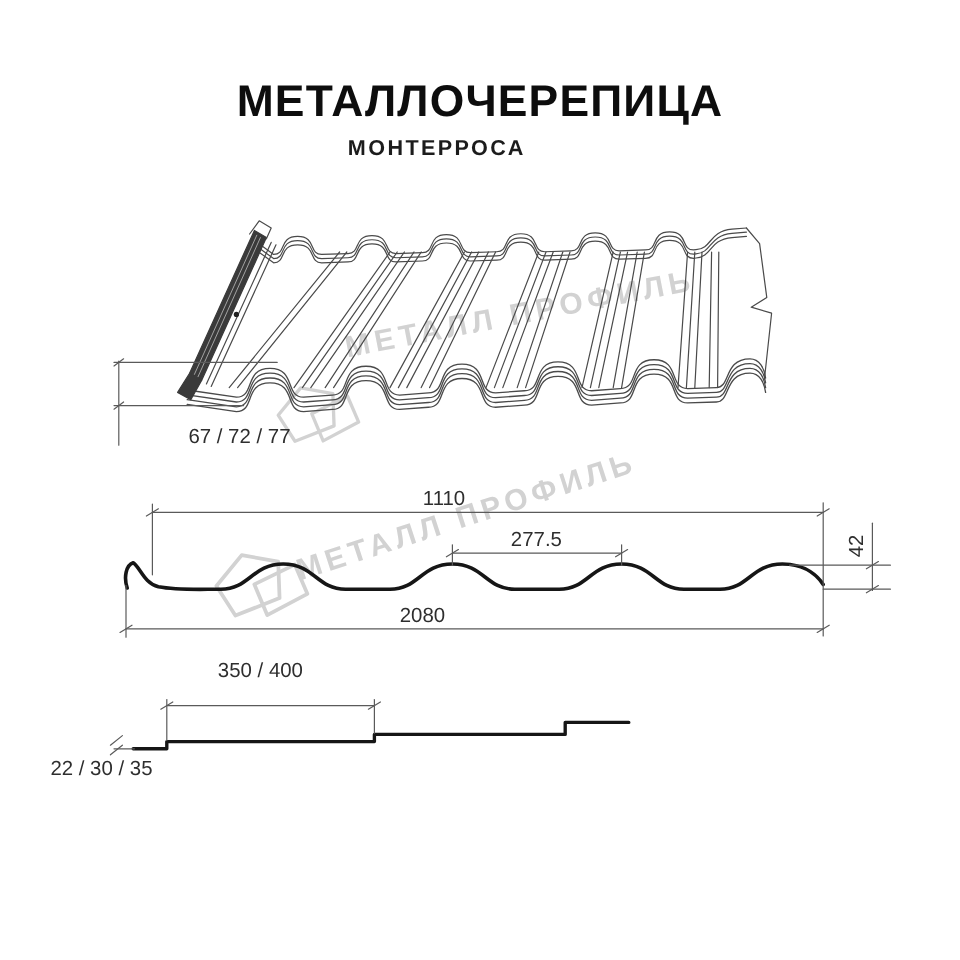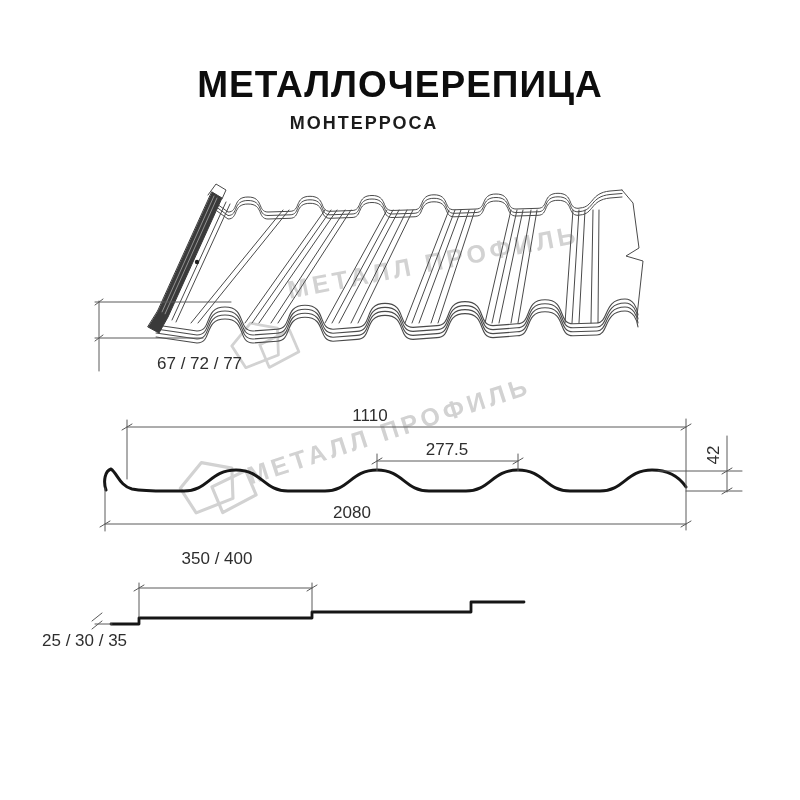--- a/index.html
+++ b/index.html
@@ -143,14 +143,14 @@
     </svg>
 
   <div class="abs dim" style="left:112px;top:354px;margin-left:45px;">67 / 72 / 77</div>
 
   <div class="abs dim centered" style="left:370px;top:406px;">1110</div>
   <div class="abs dim centered" style="left:447px;top:440px;">277.5</div>
   <div class="abs dim rot" style="left:714px;top:455px;">42</div>
   <div class="abs dim centered" style="left:352px;top:503px;">2080</div>
 
   <div class="abs dim centered" style="left:217px;top:549px;">350 / 400</div>
-  <div class="abs dim" style="left:42px;top:631px;">25 / 30 / 35</div>
+  <div class="abs dim" style="left:42px;top:631px;">22 / 30 / 35</div>
 </div>
 
 </body></html>

